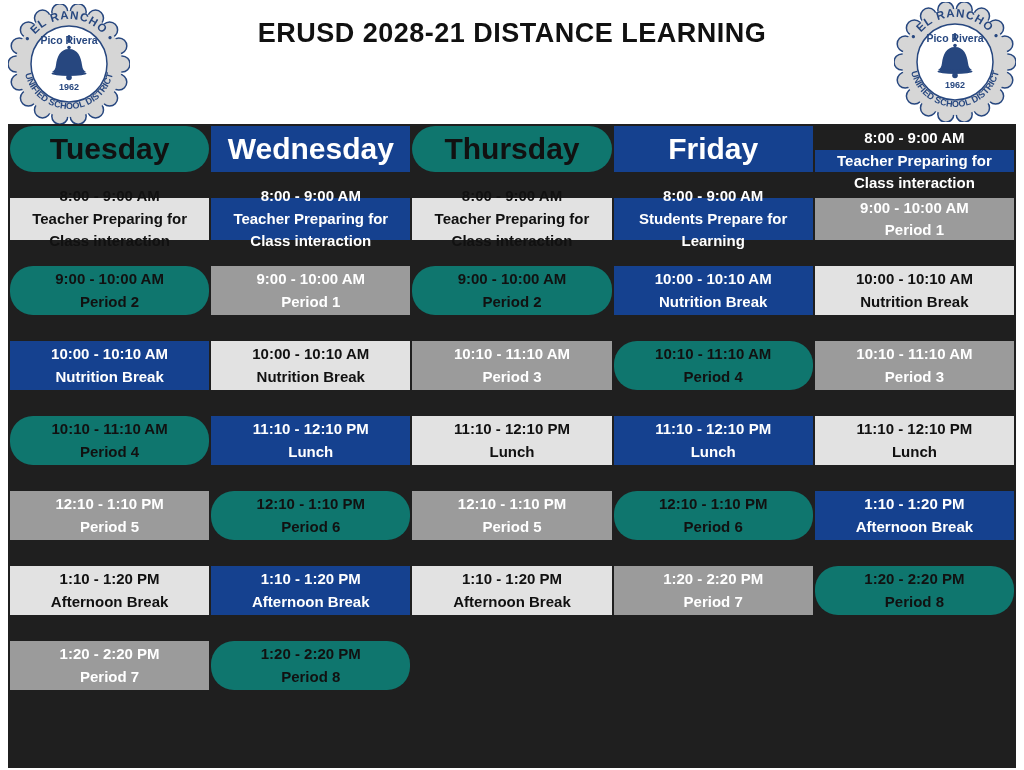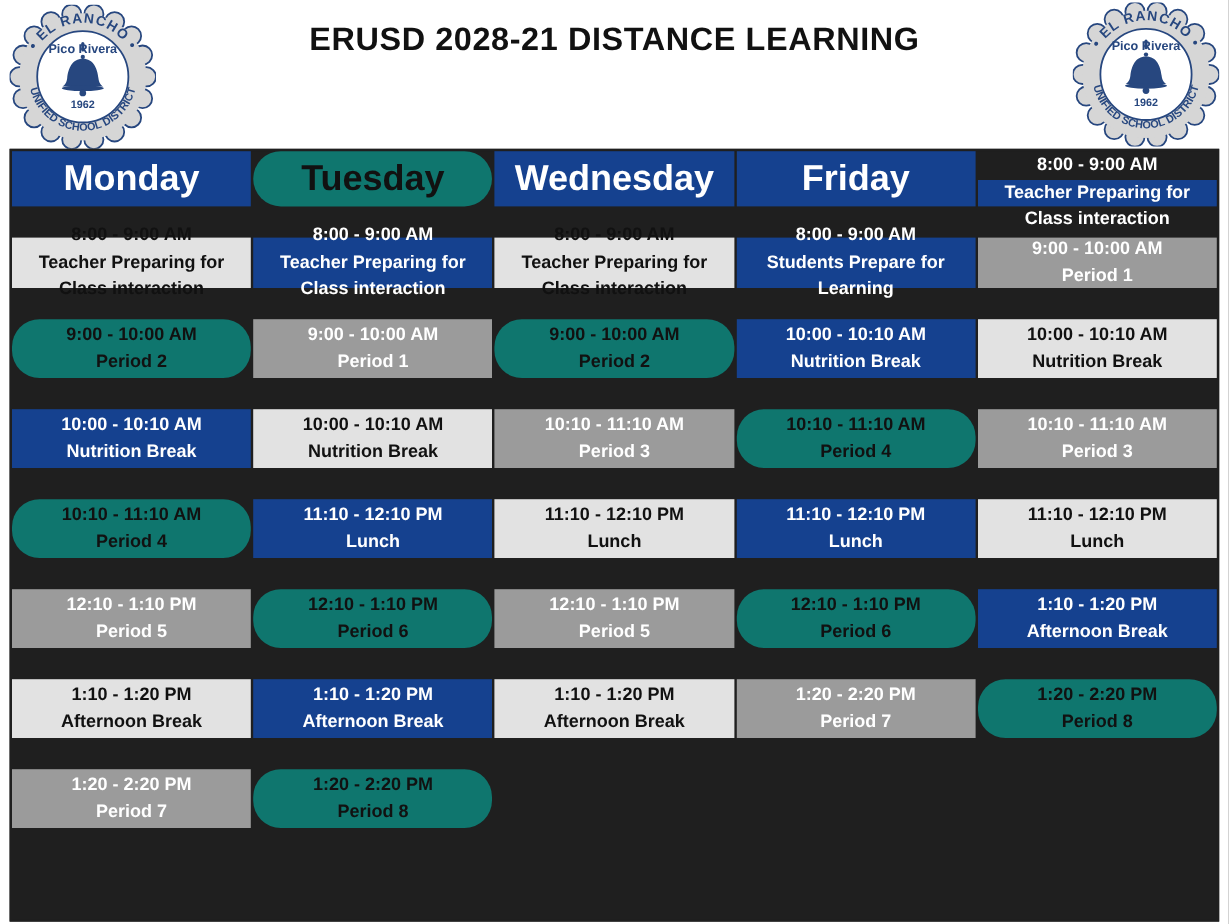--- a/index.html
+++ b/index.html
@@ -97,23 +97,23 @@
     <div class="title1">ERUSD 2028-21 DISTANCE LEARNING</div>
   </div>
 
   <svg class="seal right" viewBox="0 0 120 120">
     <use href="#sealL"></use>
   </svg>
 </div>
 
 <div class="sched">
 
-  <div class="day bg-blue">Monday</div>
   <div class="day bg-white">Tuesday</div>
   <div class="day bg-blue">Wednesday</div>
+  <div class="day bg-white">Thursday</div>
   <div class="day bg-blue">Friday</div>
 
   <div class="cell bg-blue">
       <span>8:00 - 9:00 AM</span>
       <span>Teacher Preparing for Class interaction</span>
     </div>
   <div class="cell bg-lgray">
       <span>8:00 - 9:00 AM</span>
       <span>Teacher Preparing for Class interaction</span>
     </div>

